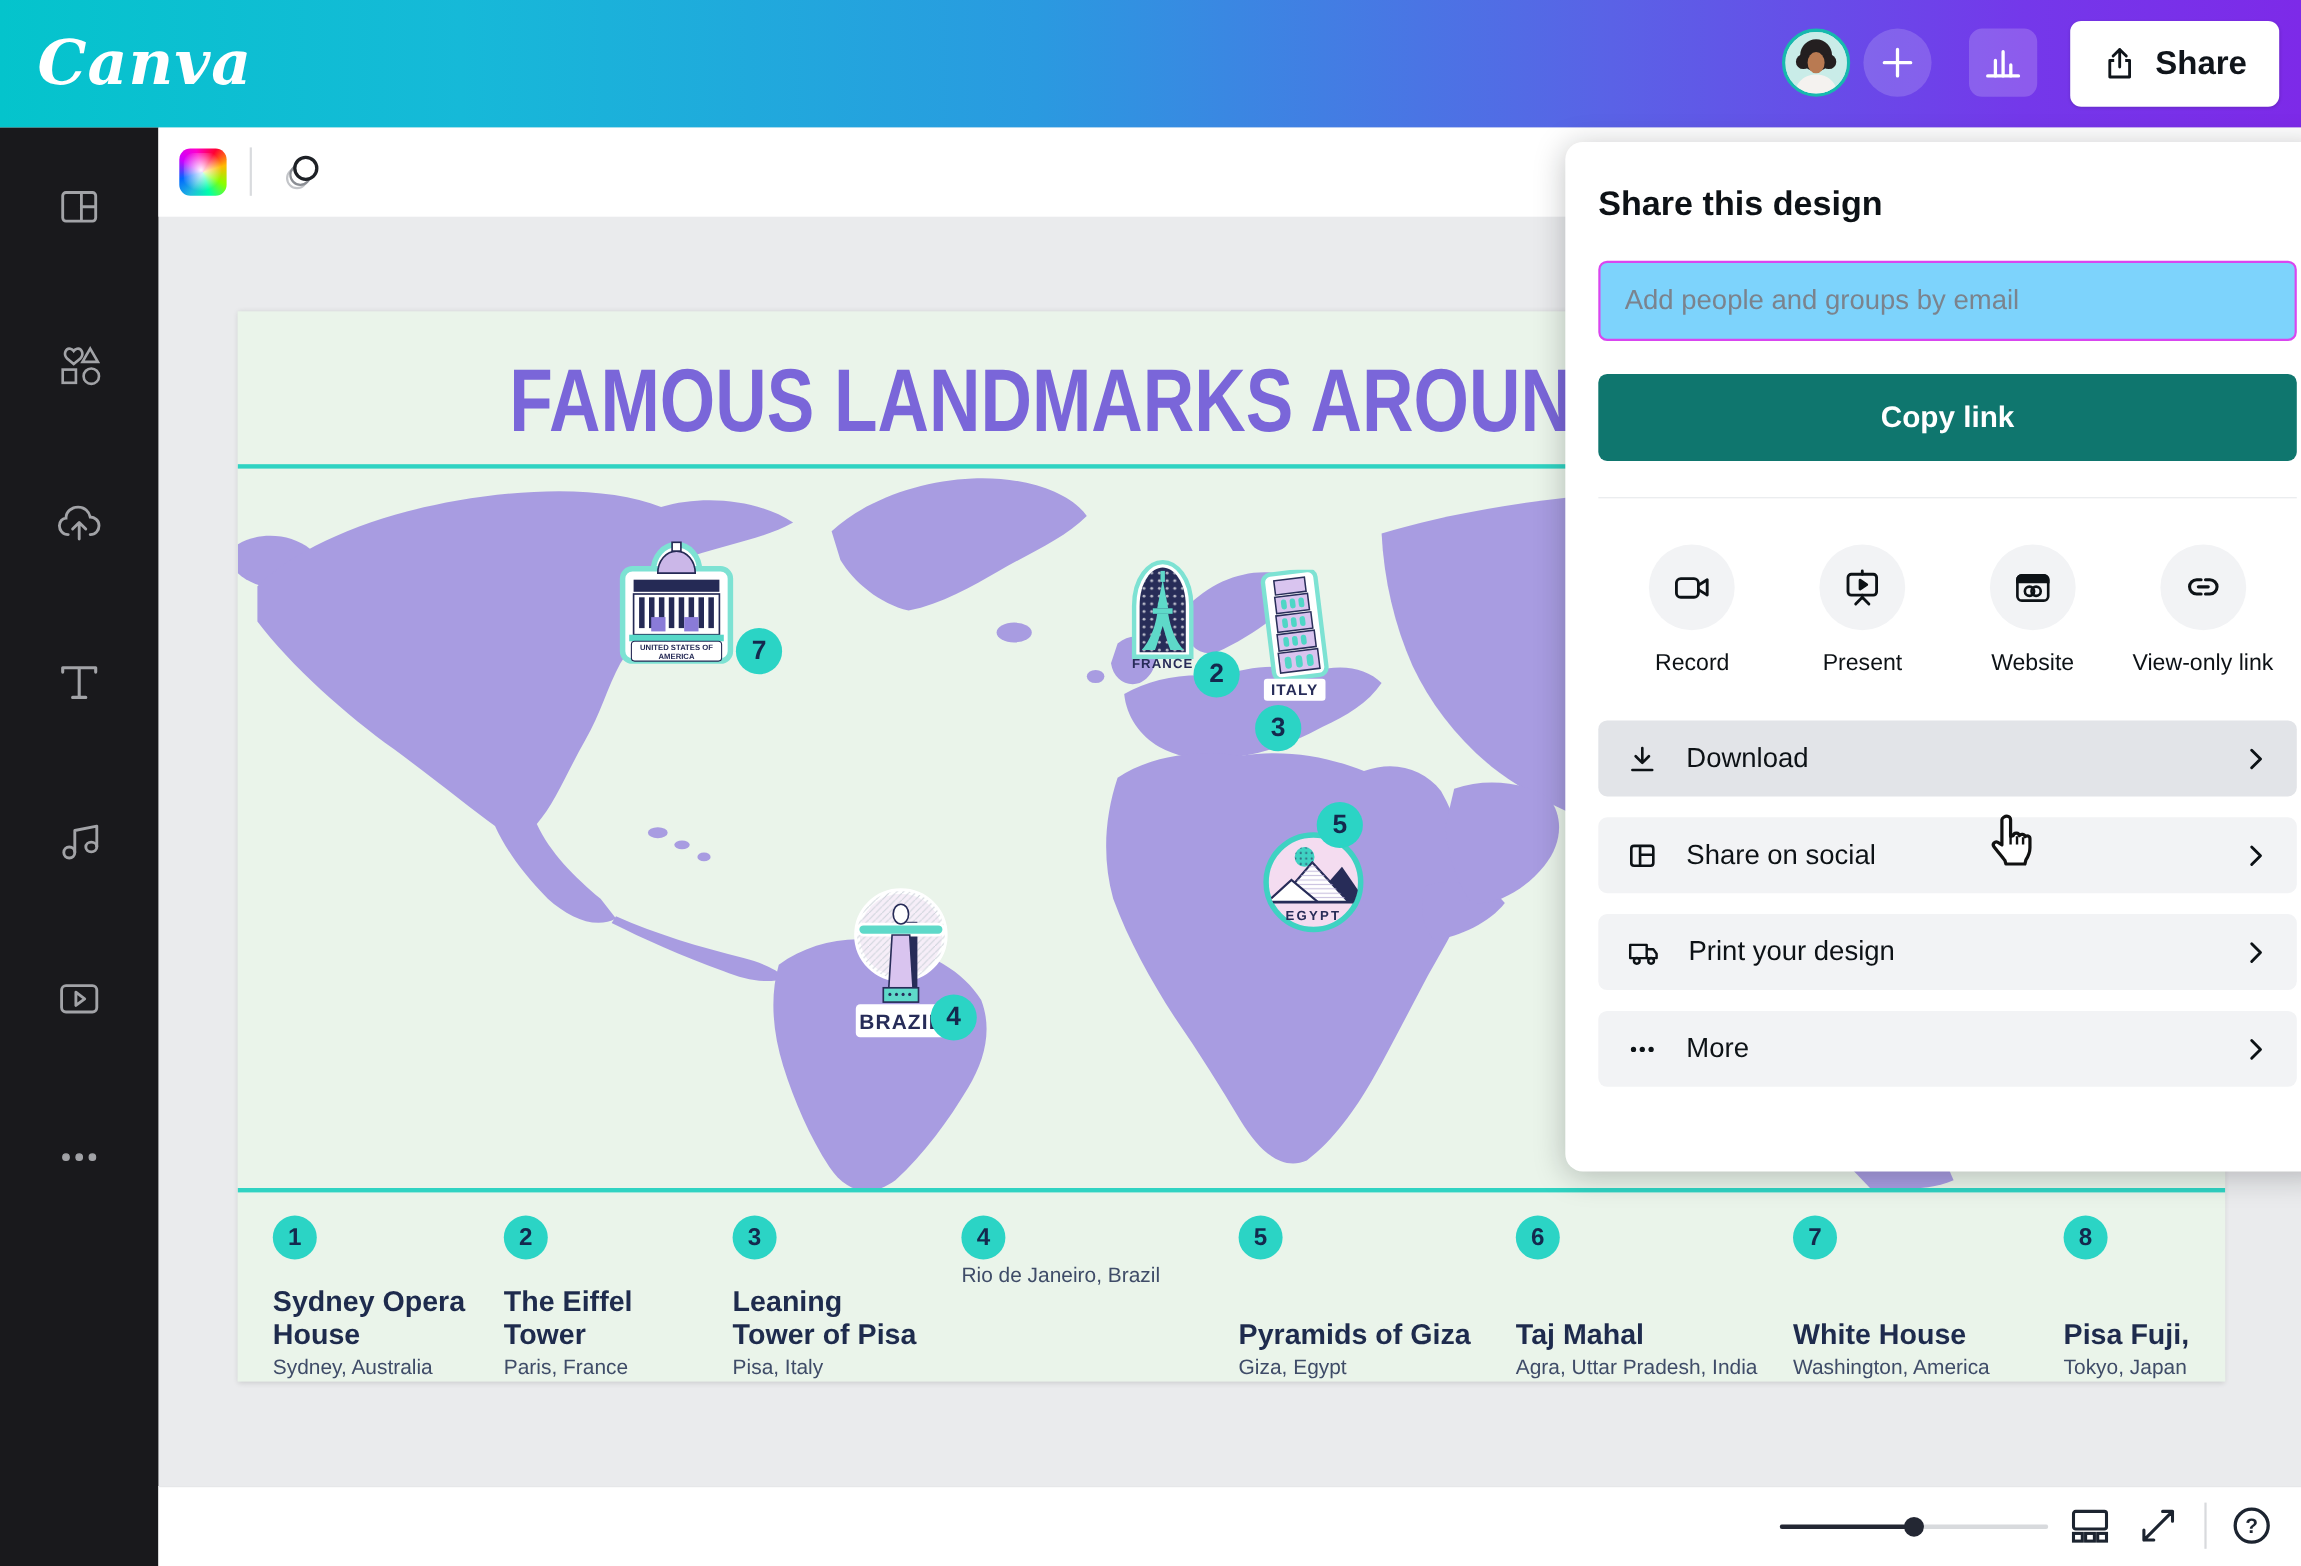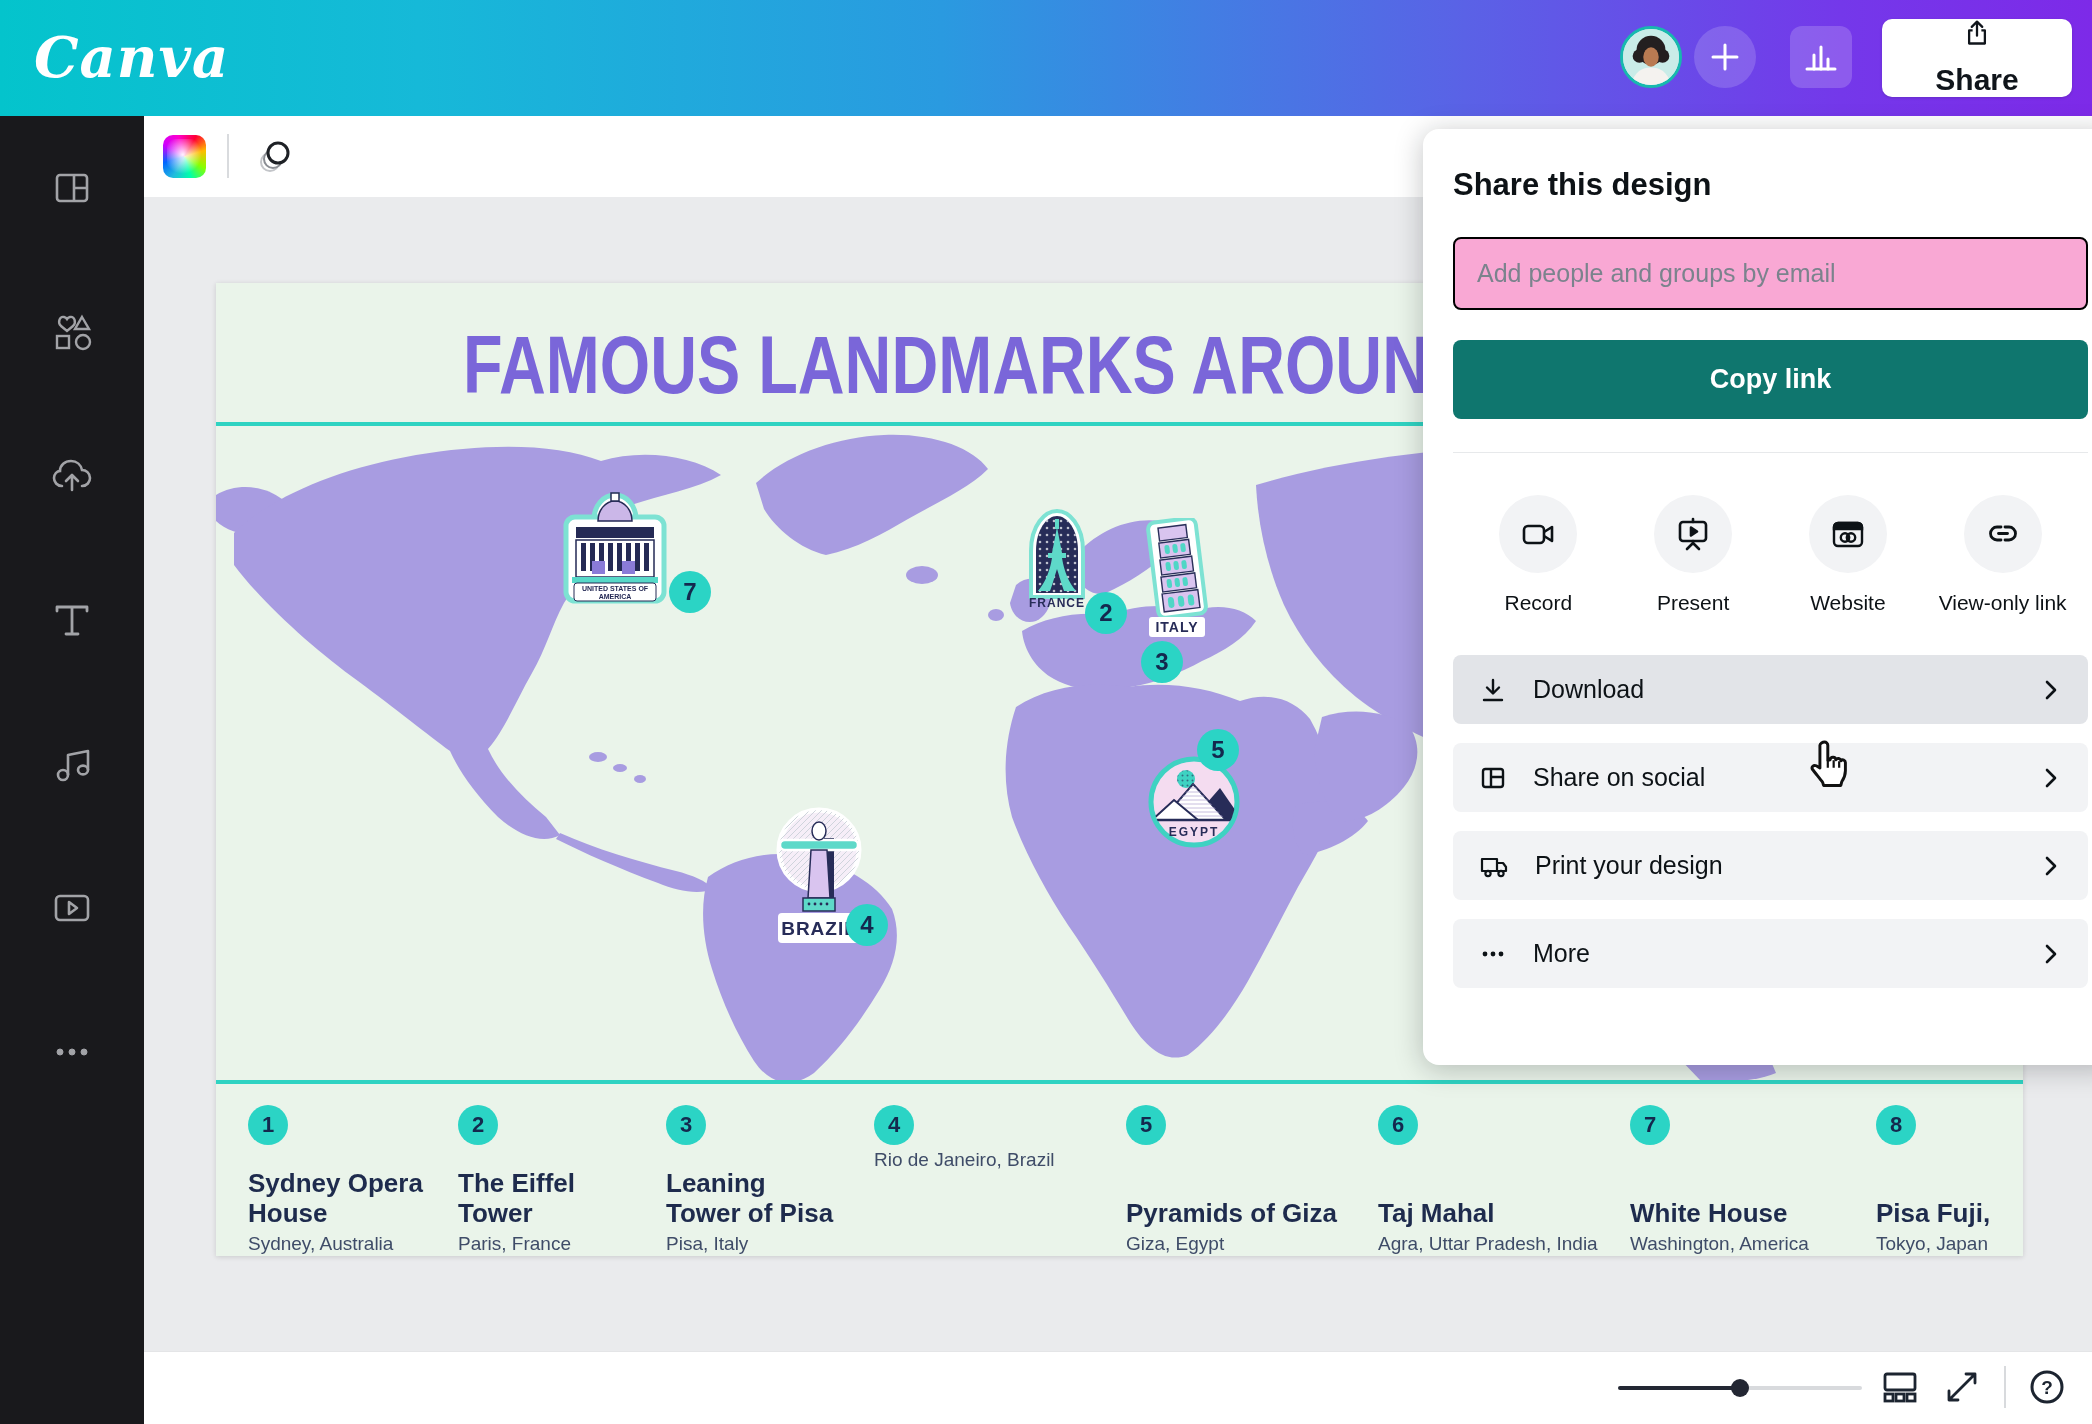--- a/index.html
+++ b/index.html
@@ -8,21 +8,21 @@
   .abs { position:absolute; }
 
   
   #topbar { left:0; top:0; width:2092px; height:116px;
     background:linear-gradient(90deg,#04c4cc 0%,#16b9d8 20%,#2a9ae0 45%,#5a62e6 70%,#7438ea 88%,#7d2ae8 100%); }
   #logo { left:34px; top:24px; color:#fff; font-family:"DejaVu Serif", serif; font-style:italic; font-weight:700; font-size:56px; letter-spacing:1px; }
   .tb-btn { border-radius:12px; display:flex; align-items:center; justify-content:center; cursor:pointer; }
   #avatar { left:1620px; top:26px; width:62px; height:62px; border-radius:50%; overflow:hidden; border:3px solid #17b9ae; background:#c9ece8; }
   #plus-btn { left:1694px; top:26px; width:62px; height:62px; border-radius:50%; background:rgba(255,255,255,.16); color:#fff; font-size:40px; font-weight:400; }
   #stats-btn { left:1790px; top:26px; width:62px; height:62px; background:rgba(255,255,255,.18); }
-  #share-btn { left:1882px; top:19px; width:190px; height:78px; background:#fff; border-radius:10px; gap:16px; box-shadow:0 1px 3px rgba(0,0,0,.15);flex-direction:column; }
+  #share-btn { left:1882px; top:19px; width:190px; height:78px; background:#fff; border-radius:10px; gap:16px; box-shadow:0 1px 3px rgba(0,0,0,.15); }
   #share-btn span { font-size:30px; font-weight:600; color:#10151b; }
 
   
   #sidebar { left:0; top:116px; width:144px; height:1308px; background:#19191c; display:flex; flex-direction:column; align-items:center; }
   .sb-item { width:144px; height:144px; display:flex; align-items:center; justify-content:center; cursor:pointer; color:#a2a3a7; }
   .sb-item svg { stroke:#a2a3a7; }
 
   
   #toolbar { left:144px; top:116px; width:1948px; height:81px; background:#fff; display:flex; align-items:center; }
   #color-tile { left:163px; top:135px; width:43px; height:43px; border-radius:10px; cursor:pointer;
@@ -43,21 +43,21 @@
   .lm-badge { width:40px; height:40px; border-radius:50%; background:#2bd4c5; color:#14294e; font-size:22px; font-weight:700; display:flex; align-items:center; justify-content:center; }
   .lm-title { margin-top:auto; font-size:26px; font-weight:700; color:#1e2b4d; line-height:1.18; white-space:pre-line; }
   .lm-loc { margin-top:4px; font-size:19px; font-weight:400; color:#3f4c68; }
 
   .sticker { cursor:pointer; }
 
   
   #share-panel { left:1381px; top:129px; width:695px; height:936px; background:#fff; border-radius:16px;
     box-shadow:0 4px 28px rgba(14,19,24,.25); padding:0 30px; z-index:20;margin-left:42px; }
   #sp-title { margin-top:38px; font-size:31px; font-weight:700; color:#0d1216; }
-  #sp-input { margin-top:34px; width:635px; height:73px; border:2px solid #000000; border-radius:8px; font-size:25px; color:#0d1216; padding:0 22px; outline:none; background:#f9a8d4; }
+  #sp-input { margin-top:34px; width:635px; height:73px; border:2px solid #d946ef; border-radius:8px; font-size:25px; color:#0d1216; padding:0 22px; outline:none; background:#7dd3fc; }
   #sp-input::placeholder { color:#7b838d; }
   #sp-copy { margin-top:30px; width:635px; height:79px; background:#0f766e; border:none; border-radius:8px; color:#fff; font-size:27px; font-weight:600; cursor:pointer; }
   .sp-divider { width:635px; height:1px; background:#e7e9eb; margin-top:33px; }
   #sp-quick { display:flex; justify-content:space-between; margin-top:42px; padding:0 8px; }
   .qa { display:flex; flex-direction:column; align-items:center; width:158px; cursor:pointer; }
   .qa-circle { width:78px; height:78px; border-radius:50%; background:#f2f3f5; display:flex; align-items:center; justify-content:center; }
   .qa-label { margin-top:18px; font-size:21px; color:#0d1216; }
   #sp-rows { margin-top:40px; display:flex; flex-direction:column; gap:19px; }
   .sp-row { width:635px; height:69px; border-radius:8px; background:#f2f3f5; display:flex; align-items:center; padding:0 26px; cursor:pointer; }
   .sp-row.hl { background:#e2e4e8; }

